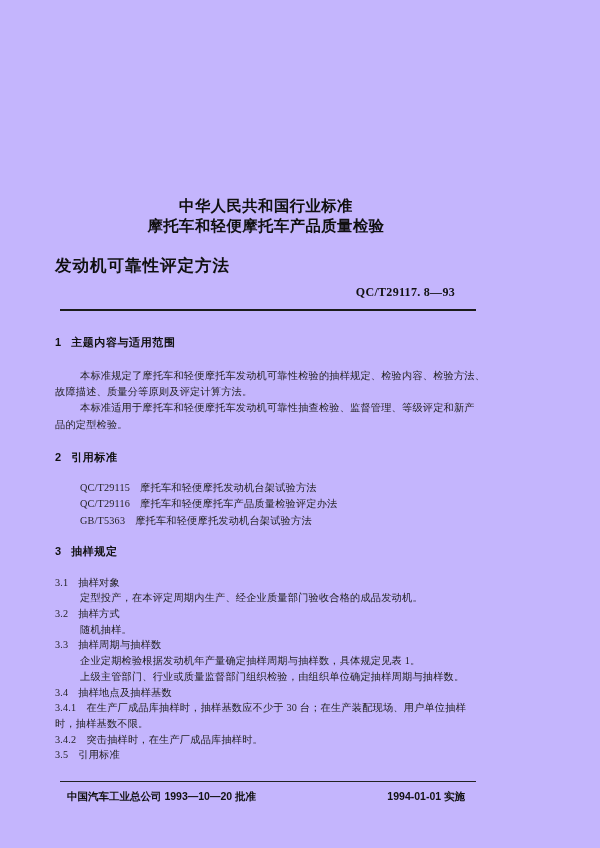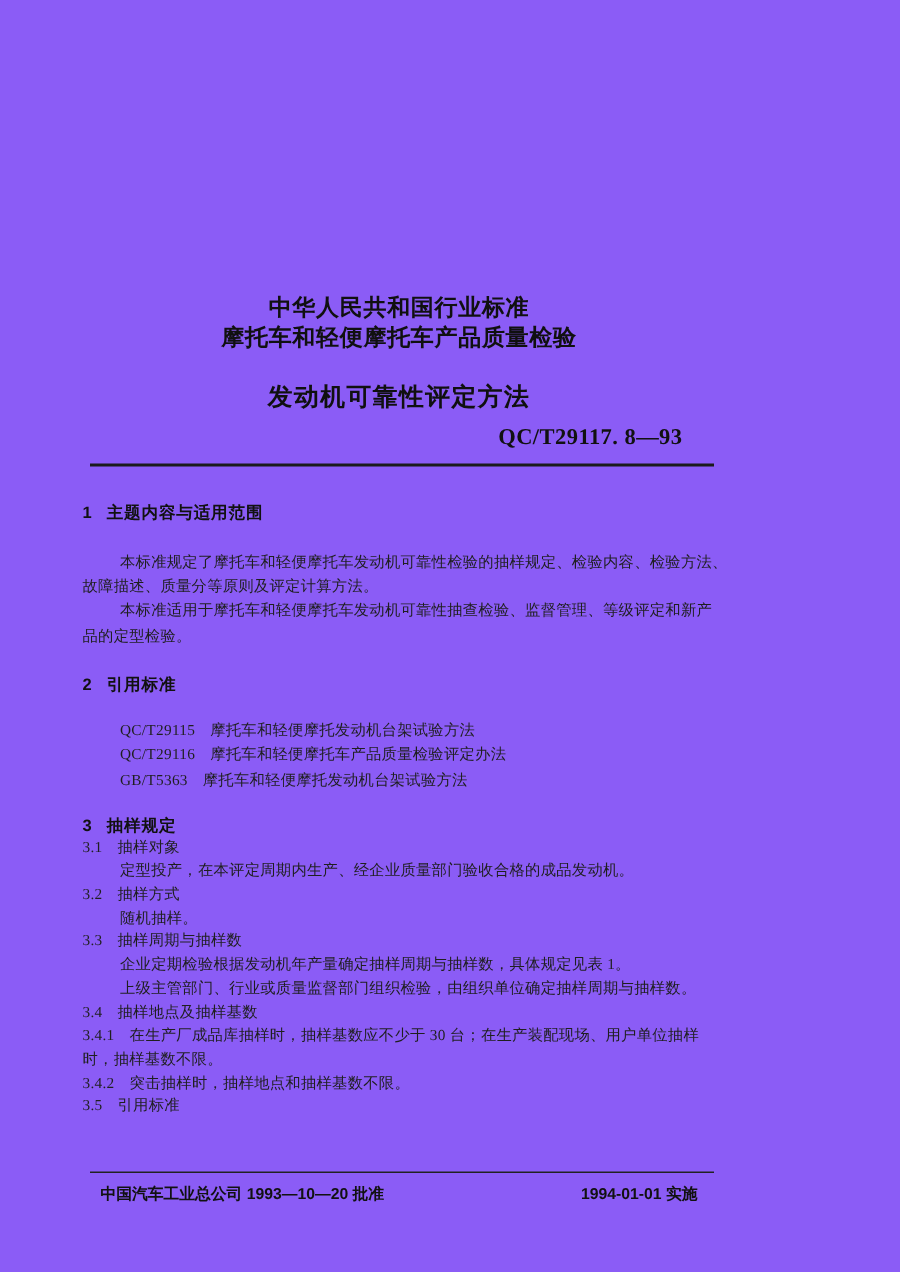--- a/index.html
+++ b/index.html
@@ -1,21 +1,21 @@
 <!DOCTYPE html>
 <html><head>
 <meta charset="utf-8">
 <style>
   html, body { margin: 0; padding: 0; background: #e8e8e8; }
   .page {
     position: relative;
     width: 600px;
     height: 848px;
     margin: 0 auto;
-    background: #8b5cf6;
+    background: #c4b5fd;
     overflow: hidden;
     color: #1f1f1f;
     font-family: "Liberation Serif", "DejaVu Serif", serif;
   }
   .content { padding: 198px 123px 0 55px; }
 
   
   .title-line {
     font-family: "Liberation Sans", "DejaVu Sans", sans-serif;
     font-weight: bold;
@@ -25,30 +25,30 @@
     color: #101010;
     letter-spacing: 0.5px;
   }
   .title-line.second { margin-top: 4px; }
   .subtitle {
     margin-top: 22px;
     font-family: "Liberation Sans", "DejaVu Sans", sans-serif;
     font-weight: bold;
     font-size: 16.5px;
     line-height: 18px;
-    text-align: center;
+    text-align: left;
     color: #101010;
     letter-spacing: 1px;
   }
   .std-code {
     margin-top: 12px;
     padding-right: 22px;
     text-align: right;
     font-weight: bold;
-    font-size: 15px;
+    font-size: 12px;
     line-height: 13px;
     color: #111;
     letter-spacing: 0.3px;
   }
   .rule {
     height: 0;
     border-top: 2.2px solid #1b1b1b;
     margin: 10px 1px 0 5px;
   }
 
@@ -79,21 +79,21 @@
   .refs { margin-top: 16px; }
   .ref {
     padding-left: 25px;
     font-size: 10.2px;
     line-height: 16.6px;
     letter-spacing: 0.2px;
     white-space: nowrap;
   }
   .ref .ref-code { margin-right: 10px; }
 
-  .clauses { }
+  .clauses { margin-top: 17px; }
   .cl {
     font-size: 10.2px;
     line-height: 15.7px;
     letter-spacing: 0.2px;
     white-space: nowrap;
   }
   .cl .num { margin-right: 10px; }
   .cl .num:empty { display: none; margin: 0; }
   .cl.body { padding-left: 25px; }
 
@@ -177,21 +177,21 @@
       <div class="cl">
         <span class="num">3.4</span><span>抽样地点及抽样基数</span>
       </div>
       <div class="cl">
         <span class="num">3.4.1</span><span>在生产厂成品库抽样时，抽样基数应不少于 30 台；在生产装配现场、用户单位抽样</span>
       </div>
       <div class="cl">
         <span>时，抽样基数不限。</span>
       </div>
       <div class="cl">
-        <span class="num">3.4.2</span><span>突击抽样时，抽样地点和抽样基数不限。</span>
+        <span class="num">3.4.2</span><span>突击抽样时，在生产厂成品库抽样时。</span>
       </div>
       <div class="cl">
         <span class="num">3.5</span><span>引用标准</span>
       </div>
     </div>
   </div>
 
   <div class="footer">
     <div class="f-rule"></div>
     <div class="f-row">

